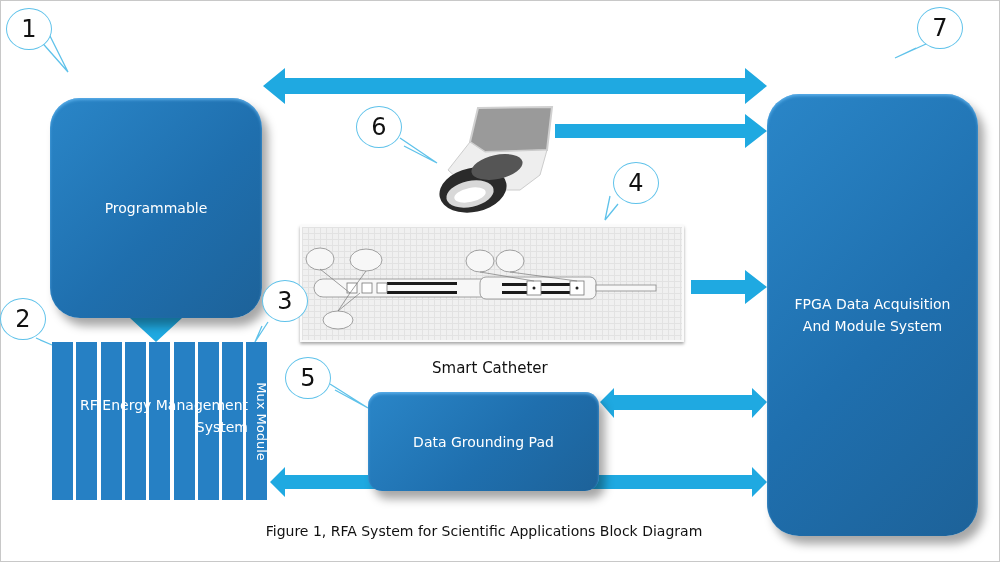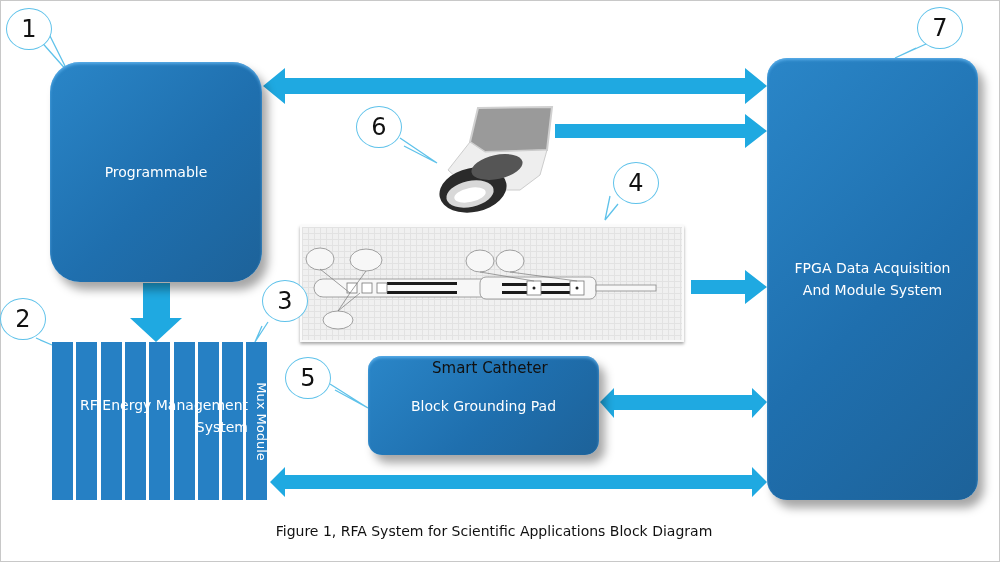--- a/index.html
+++ b/index.html
@@ -2,37 +2,37 @@
 <html><head>
 <meta charset="utf-8">
 <style>
   html, body { margin:0; padding:0; }
   body { width:1000px; height:562px; background:#ffffff; position:relative; overflow:hidden;
          font-family:"DejaVu Sans", sans-serif; }
   .frame { position:absolute; left:0; top:0; width:998px; height:560px; border:1px solid #c8c8c8; }
   .box { position:absolute; color:#fff; text-align:center; display:flex; align-items:center; justify-content:center;
          background:linear-gradient(135deg,#2a86c8 0%,#1f6fae 55%,#1d6299 100%);
          box-shadow: 6px 8px 10px rgba(0,0,0,0.35), inset 0 2px 3px rgba(120,200,255,0.6);
-         font-size:14px; line-height:22px; }
+         font-size:14px; line-height:22px;margin-top:36px; }
   #box-rf { left:50px; top:62px; width:212px; height:220px; border-radius:30px; }
-  #box-fpga { left:767px; top:58px; width:211px; height:442px; border-radius:20px; }
+  #box-fpga { left:767px; top:58px; width:211px; height:442px; border-radius:32px; }
   #box-pad { left:368px; top:356px; width:231px; height:99px; border-radius:14px; }
   .modules { position:absolute; left:52px; top:342px; width:218px; height:158px; }
   .strip { position:absolute; top:0; height:158px; width:21px; background:#2680c4; }
   .mod-label { position:absolute; left:0; top:52px; width:196px; color:#fff; text-align:right; font-size:14px; line-height:22px; }
   .mux-label { position:absolute; left:198px; top:0; width:22px; height:158px; display:flex; align-items:center; justify-content:center; }
   .mux-label span { display:block; transform:rotate(90deg); white-space:nowrap; color:#fff; font-size:13px; }
   .callout { position:absolute; width:44px; height:40px; border:1.5px solid #5fc2ea; border-radius:50%; background:#fff;
              font-size:24px; color:#111; display:flex; align-items:center; justify-content:center; }
   .catheter { position:absolute; left:300px; top:225px; width:380px; height:113px; background:#f0f0f0;
               border:2px solid #fafafa; box-shadow:0 2px 3px rgba(0,0,0,0.35);
               background-image:linear-gradient(#e2e2e2 1px,transparent 1px),linear-gradient(90deg,#e2e2e2 1px,transparent 1px);
               background-size:6px 6px; }
   .cath-label { position:absolute; left:130px; top:84px; font-size:15px; color:#111;margin-top:48px; }
-  .caption { position:absolute; left:0; width:968px; top:523px; text-align:center; font-size:14px; color:#111;padding-left:10px; }
+  .caption { position:absolute; left:0; width:968px; top:523px; text-align:center; font-size:14px; color:#111; }
   svg.layer { position:absolute; left:0; top:0; }
 </style>
 </head>
 <body>
 
 <div class="frame"></div>
 
 <svg class="layer" width="1000" height="562">
   <g fill="#1fa9e1">
 
@@ -67,21 +67,21 @@
 </div>
 
 <div class="box" id="box-fpga">
   <div>
     <div>FPGA Data Acquisition</div>
     <div>And Module System</div>
   </div>
 </div>
 
 <div class="box" id="box-pad">
-  <div>Block Grounding Pad</div>
+  <div>Data Grounding Pad</div>
 </div>
 
 <div class="modules">
   <div id="strips">
       <div class="strip" style="left: 0px;"></div>
       <div class="strip" style="left: 24.3px;"></div>
       <div class="strip" style="left: 48.6px;"></div>
       <div class="strip" style="left: 72.9px;"></div>
       <div class="strip" style="left: 97.2px;"></div>
       <div class="strip" style="left: 121.5px;"></div>

